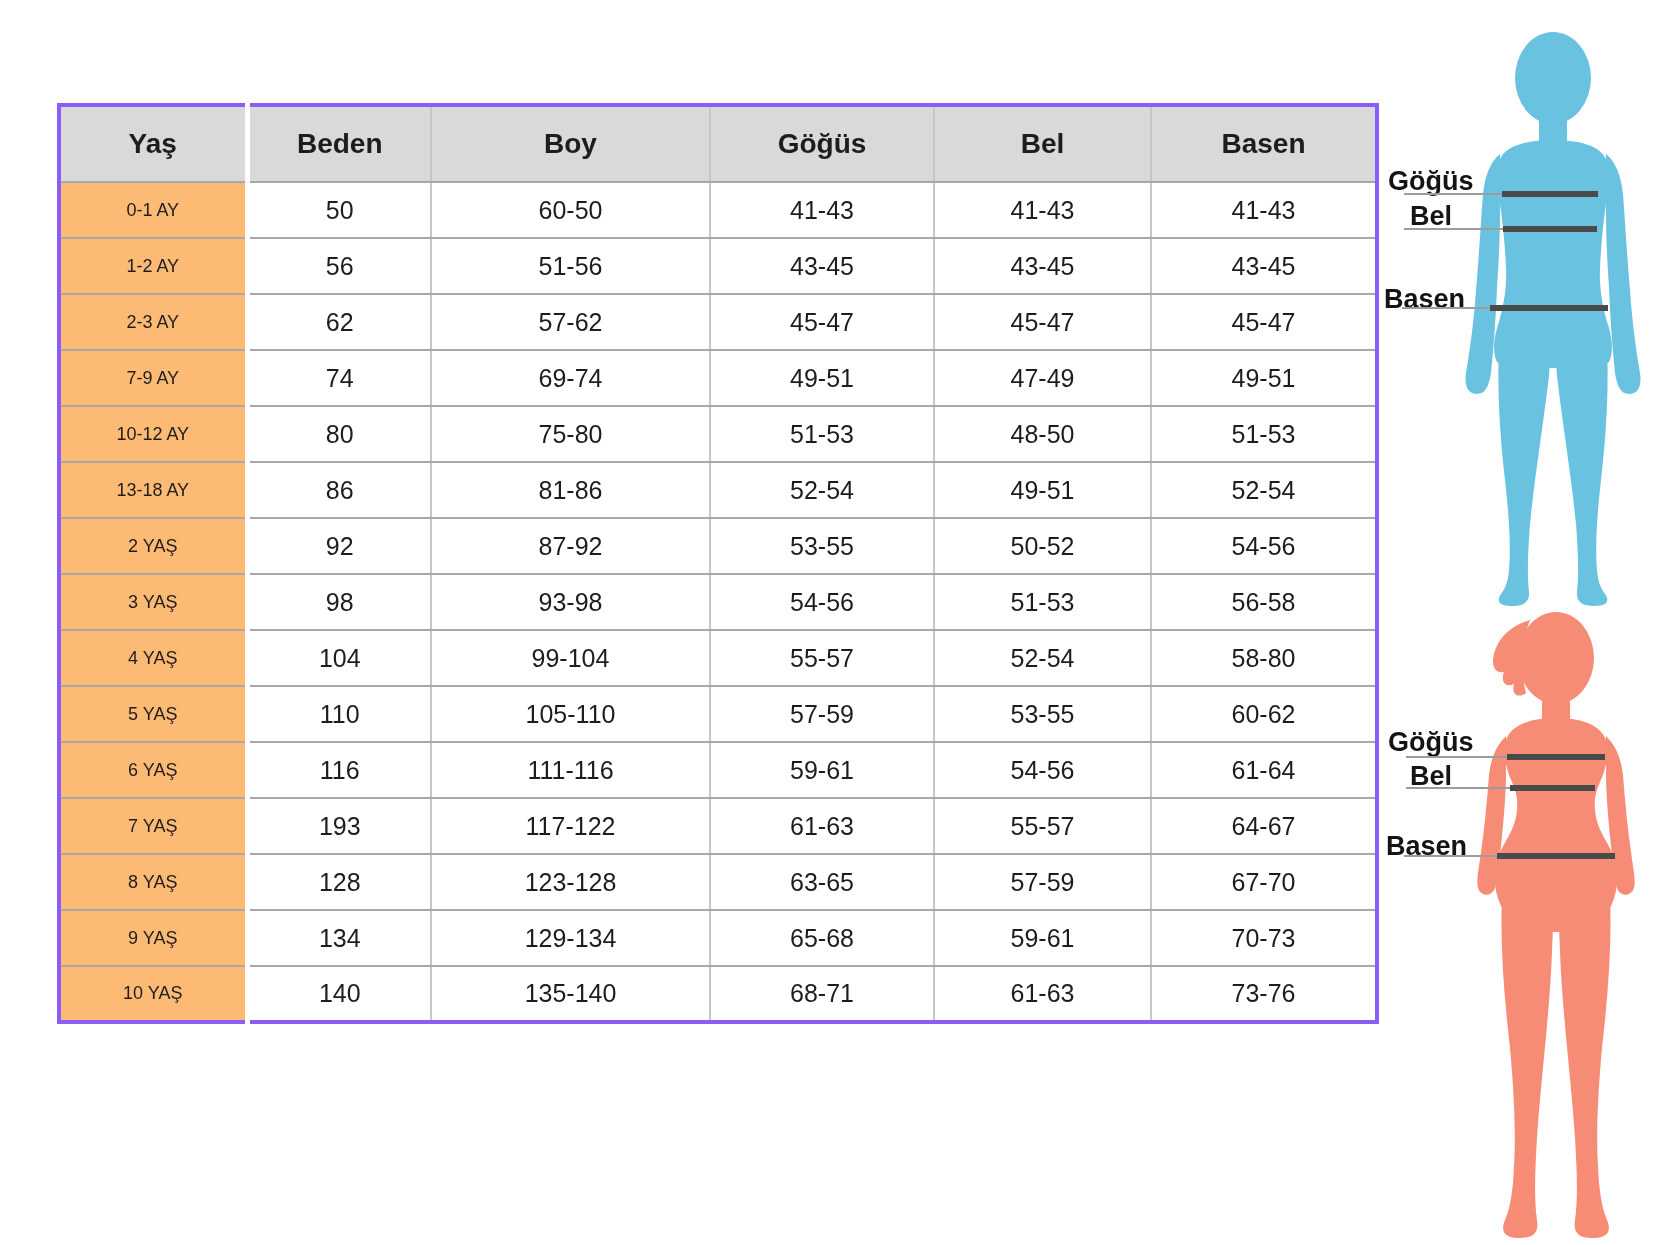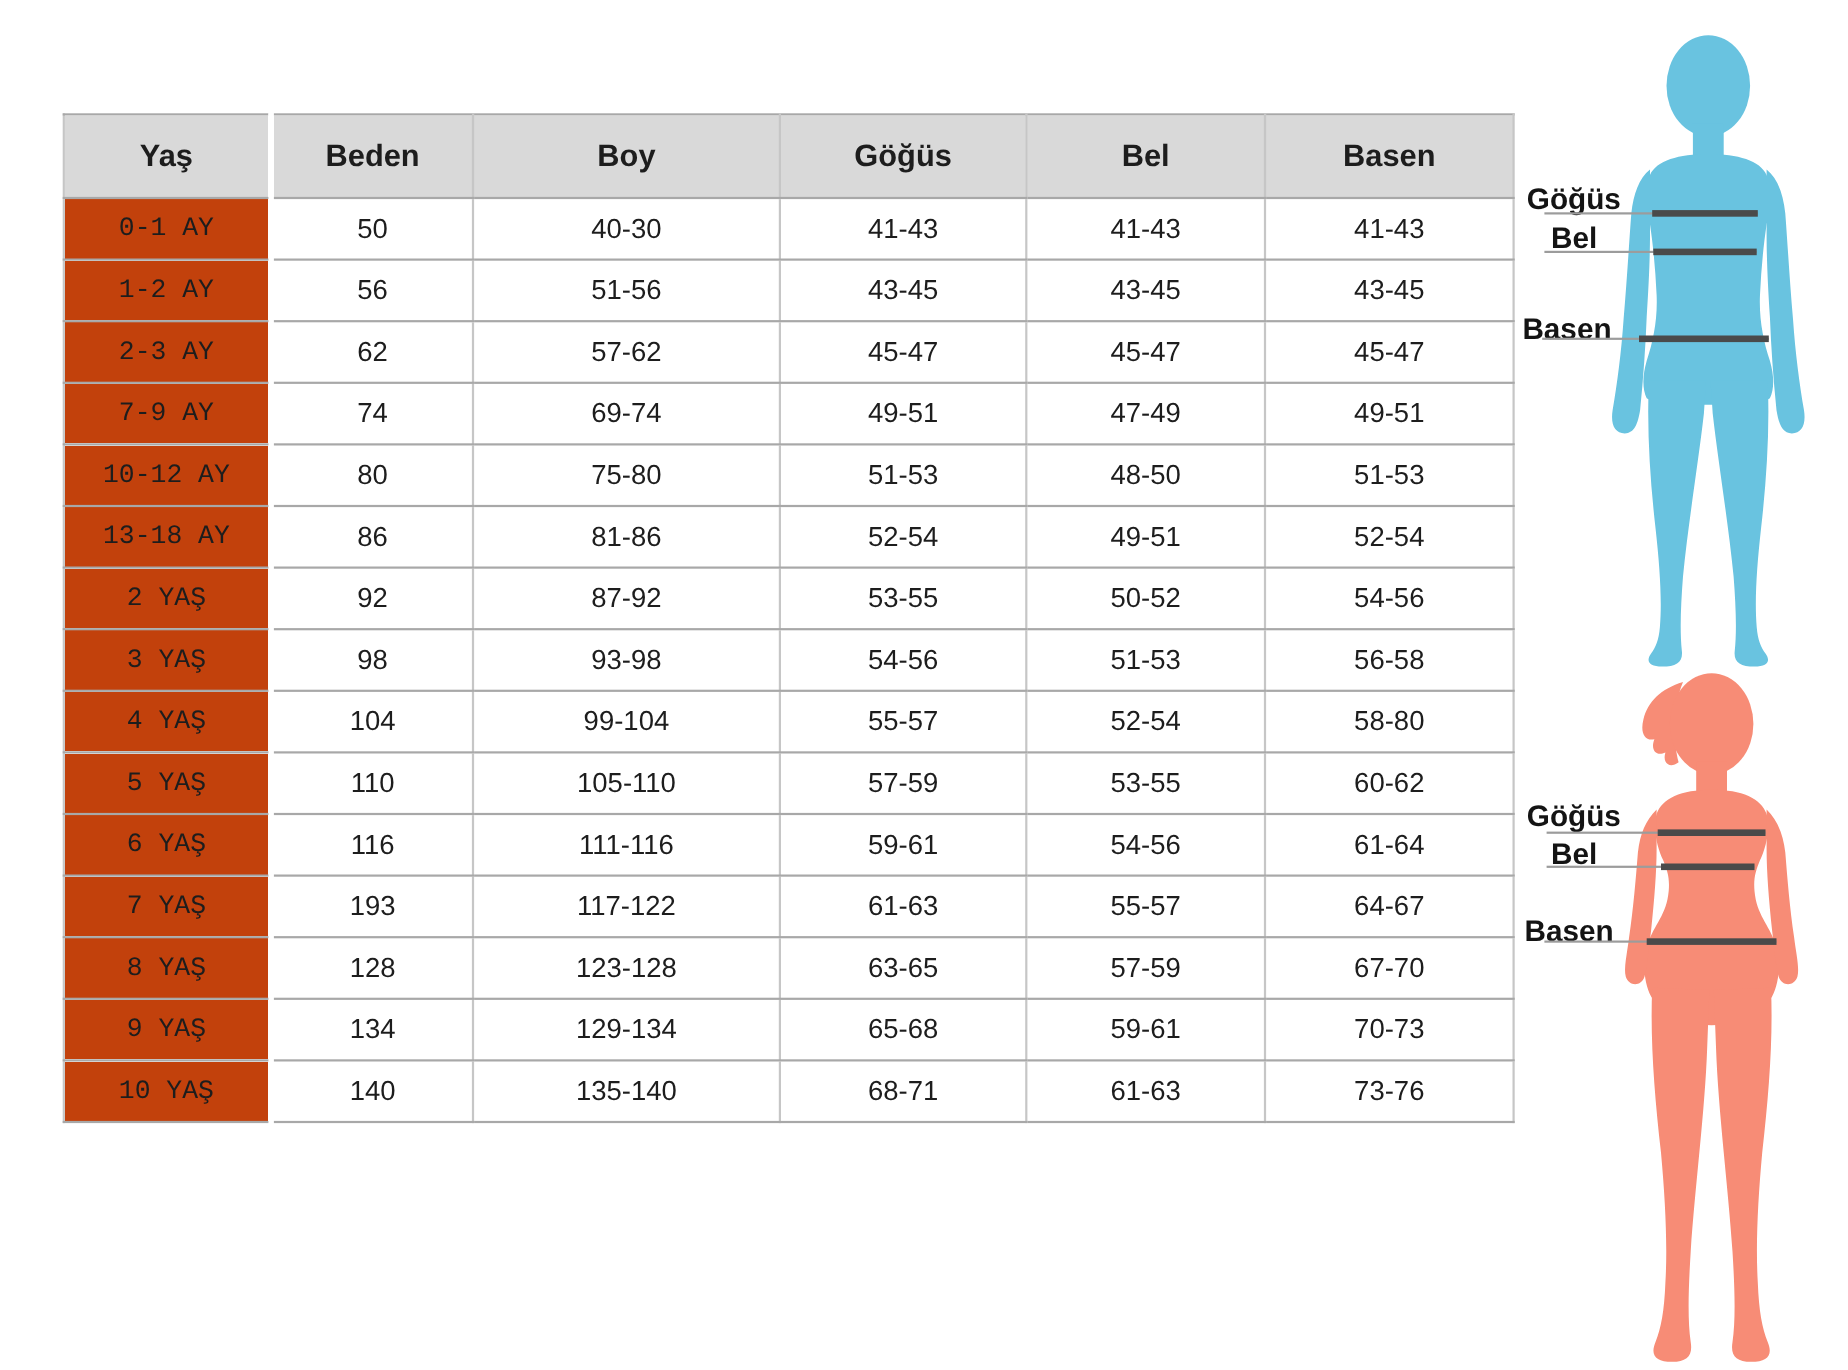--- a/index.html
+++ b/index.html
@@ -6,36 +6,36 @@
   body {
     position:relative; width:1680px; height:1245px;
     background:#ffffff; overflow:hidden;
     font-family:"Liberation Sans","DejaVu Sans",sans-serif;
   }
 
   
   table.size-table {
     position:absolute; left:57px; top:103px; width:1318px;
     border-collapse:collapse; table-layout:fixed;
-    border:2px solid #8b5cf6;
+    border:4px solid #8b5cf6;
   }
   table.size-table th, table.size-table td {
     text-align:center; vertical-align:middle;
     border-left:2px solid #c6c6c6; border-right:2px solid #c6c6c6;
     border-top:2px solid #a8a8a8; border-bottom:2px solid #a8a8a8;
     color:#1d1d1d; padding:0;
     white-space:nowrap; overflow:hidden;
   }
   table.size-table thead th {
     background:#d9d9d9; font-weight:bold; font-size:28px; height:74px;
   }
   table.size-table tbody tr { height:56px; }
   table.size-table tbody td { background:#ffffff; font-size:25px; font-weight:normal; }
   table.size-table tbody th.row-head {
-    background:#c2410c; font-weight:normal; font-size:24px;font-family:Liberation Mono, monospace;
+    background:#fdba74; font-weight:normal; font-size:18px;
   }
   table.size-table tbody th.row-head,
   table.size-table thead th.first-col {
     border-right:5px solid #ffffff;
   }
 
   
   .figure-svg { position:absolute; }
   #boy-figure  { left:1452px; top:28px;  width:202px; height:582px; }
   #girl-figure { left:1448px; top:600px; width:212px; height:645px; }
@@ -91,21 +91,21 @@
         <th>Boy</th>
         <th>Göğüs</th>
         <th>Bel</th>
         <th>Basen</th>
       </tr>
   </thead>
   <tbody id="table-body">
       <tr>
         <th class="row-head">0-1 AY</th>
         <td>50</td>
-        <td>40-30</td>
+        <td>60-50</td>
         <td>41-43</td>
         <td>41-43</td>
         <td>41-43</td>
       </tr>
       <tr>
         <th class="row-head">1-2 AY</th>
         <td>56</td>
         <td>51-56</td>
         <td>43-45</td>
         <td>43-45</td>

